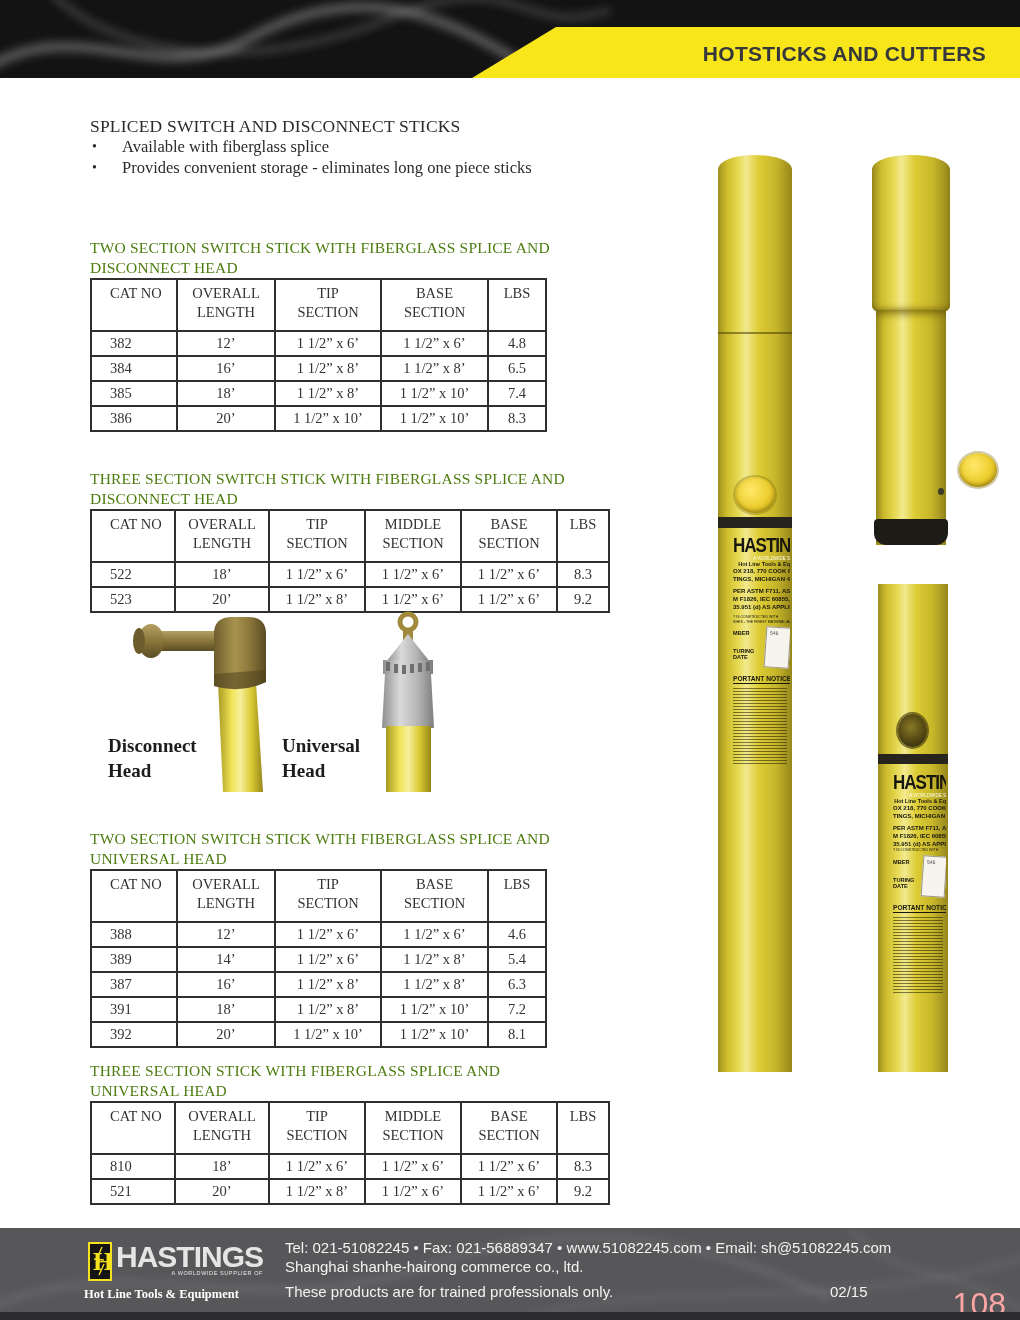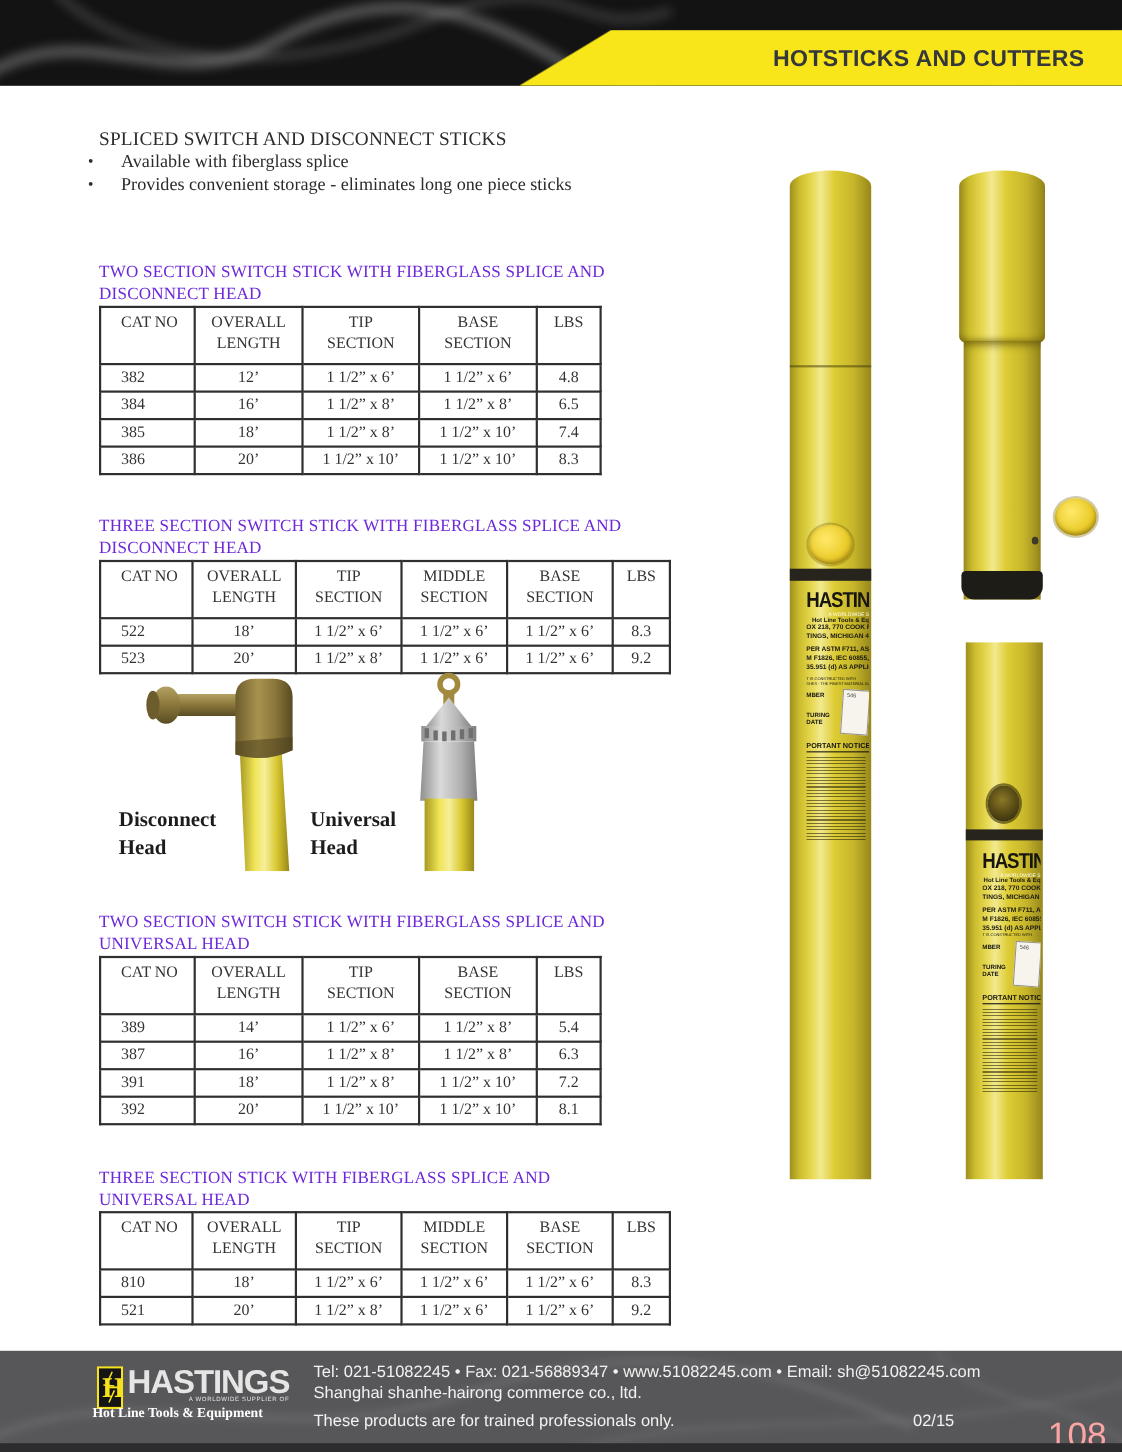--- a/index.html
+++ b/index.html
@@ -9,26 +9,26 @@
   
   .header{position:absolute;left:0;top:0;width:1020px;height:78px;background:#131313;overflow:hidden;}
   .banner{position:absolute;left:472px;top:27px;width:548px;height:51px;background:#f8e61b;
           clip-path:polygon(84px 0,100% 0,100% 100%,0 100%);}
   .banner-text{position:absolute;right:34px;top:0;height:51px;line-height:53px;
                font-family:"Liberation Sans",sans-serif;font-weight:bold;font-size:21px;
                color:#35373a;letter-spacing:.3px;}
 
   
   .intro-title{position:absolute;left:90px;top:116px;font-size:17.5px;letter-spacing:.2px;}
-  .bullet-row{position:absolute;left:80px;width:560px;font-size:16.5px;font-family:Liberation Serif, serif;}
+  .bullet-row{position:absolute;left:92px;width:560px;font-size:16.5px;font-family:Liberation Serif, serif;}
   .bullet-row .dot{display:inline-block;width:30px;font-size:14px;vertical-align:1px;}
   .b1{top:137px}.b2{top:158px}
 
   
-  .sec-head{position:absolute;left:90px;width:520px;font-size:15.5px;line-height:20px;color:#6d28d9;letter-spacing:.2px;font-family:Liberation Serif, serif;}
+  .sec-head{position:absolute;left:90px;width:520px;font-size:15.5px;line-height:20px;color:#4d7c0f;letter-spacing:.2px;font-family:Liberation Serif, serif;}
   .sh1{top:238px}.sh2{top:469px}.sh3{top:829px}.sh4{top:1061px}
 
   
   table.spec{position:absolute;left:90px;border-collapse:collapse;background:#fff;
              font-size:14.5px;color:#333;}
   table.spec th,table.spec td{border:2px solid #2f2f2f;padding:0 4px;}
   table.spec th{font-weight:normal;vertical-align:top;padding-top:4px;line-height:19px;height:46px;text-align:center;}
   table.spec td{height:23px;text-align:center;}
   table.spec th:first-child,table.spec td:first-child{text-align:left;padding-left:18px;}
   .t1{top:278px}.t2{top:509px}.t3{top:869px}.t4{top:1101px}
@@ -95,21 +95,21 @@
   
   .footer{position:absolute;left:0;top:1228px;width:1020px;height:92px;background:#57575a;overflow:hidden;
           font-family:"Liberation Sans",sans-serif;color:#f2f2f2;}
   .footer-bottom{position:absolute;left:0;bottom:0;width:100%;height:8px;background:#2c2c2e;}
   .logo{position:absolute;left:88px;top:12px;display:flex;}
   .logo-mark{width:24px;height:39px;margin-top:2px;}
   .logo-text{margin-left:4px;}
   .logo-brand{font-size:30px;font-weight:bold;letter-spacing:-1px;line-height:27px;margin-top:3px;color:#e5e5e5;}
   .logo-sub1{font-size:5.5px;letter-spacing:.6px;text-align:right;color:#e8e8e8;}
   .logo-sub2{font-family:"Liberation Serif",serif;font-size:12.5px;font-weight:bold;color:#fff;
-             margin-left:-32px;margin-top:1px;white-space:nowrap;}
+             margin-left:-32px;margin-top:11px;white-space:nowrap;}
   .contact{position:absolute;left:285px;top:10px;font-size:15px;line-height:19px;}
   .disclaimer{position:absolute;left:285px;top:55px;font-size:15px;}
   .datecode{position:absolute;left:830px;top:55px;font-size:15px;}
   .pagenum{position:absolute;right:14px;top:14px;font-size:32px;line-height:44px;color:#fca5a5;margin-top:40px;}
   .smoke{position:absolute;left:0;top:0;}
 </style>
 </head>
 <body>
 
 <div class="page">
@@ -289,20 +289,27 @@
       <thead>
         <tr>
           <th>CAT NO</th>
           <th>OVERALL<br>LENGTH</th>
           <th>TIP<br>SECTION</th>
           <th>BASE<br>SECTION</th>
           <th>LBS</th>
         </tr>
       </thead>
       <tbody>
+        <tr>
+          <td>388</td>
+          <td>12’</td>
+          <td>1 1/2” x 6’</td>
+          <td>1 1/2” x 6’</td>
+          <td>4.6</td>
+        </tr>
         <tr>
           <td>389</td>
           <td>14’</td>
           <td>1 1/2” x 6’</td>
           <td>1 1/2” x 8’</td>
           <td>5.4</td>
         </tr>
         <tr>
           <td>387</td>
           <td>16’</td>

